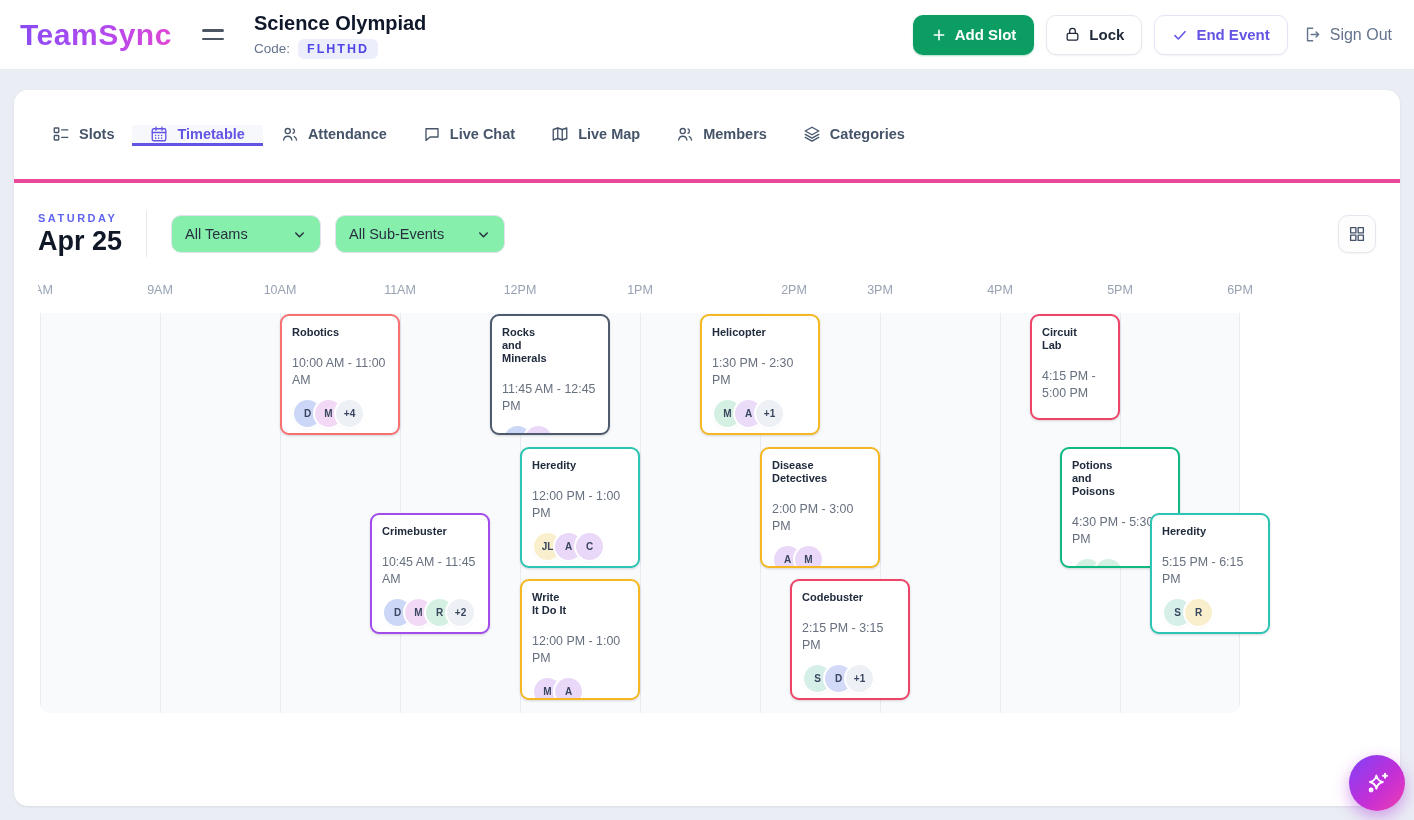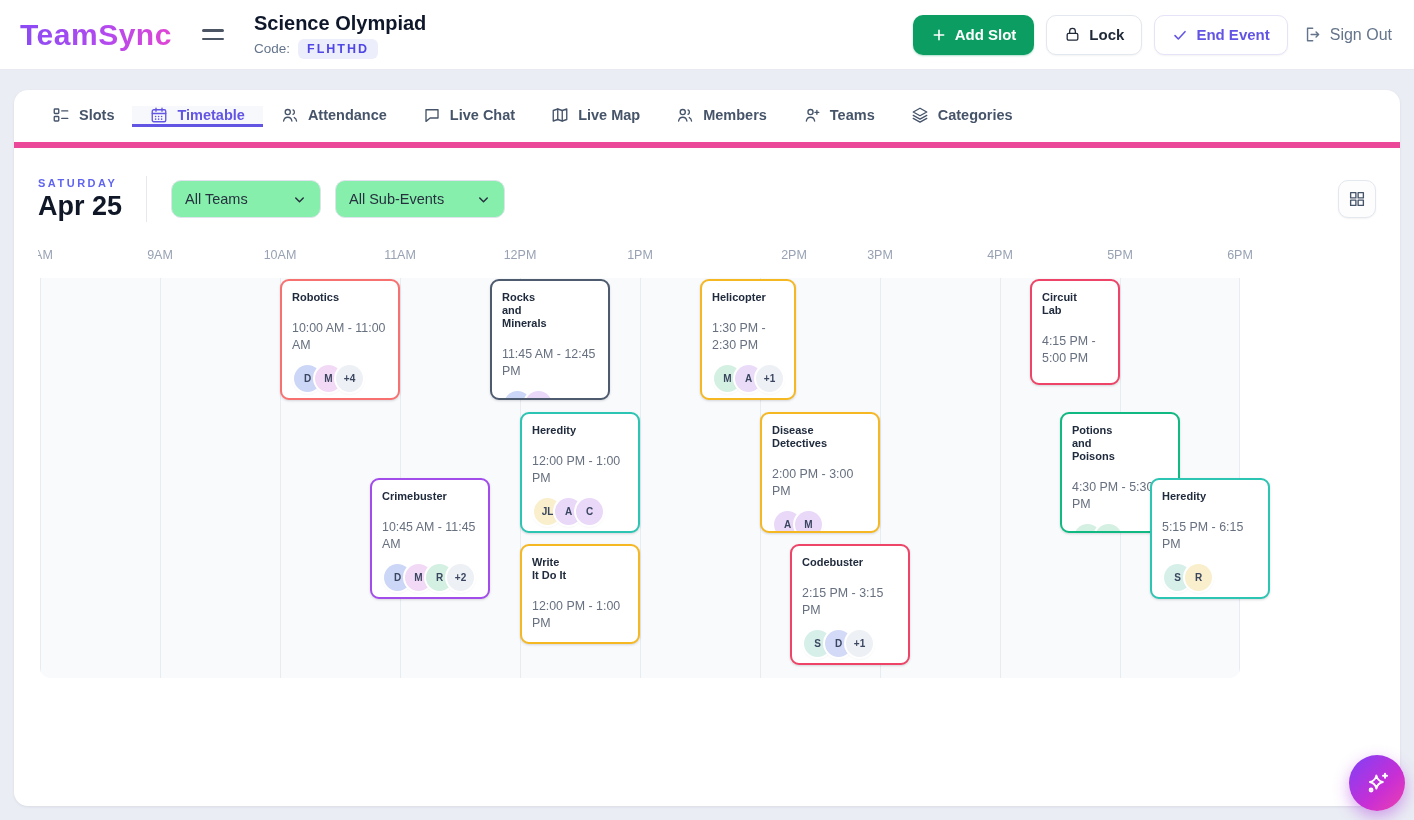--- a/index.html
+++ b/index.html
@@ -40,21 +40,21 @@
   .btn-endevent{ border-color:#e6e3f8; color:#6355e4; box-shadow:0 1px 2px rgba(16,24,40,.05); }
   .signout{ display:inline-flex; align-items:center; gap:9px; color:#64748b; font-size:16px; cursor:pointer; padding:0 2px; }
 
   
   .panel{
     position:absolute; left:14px; top:90px; width:1386px; height:716px;
     background:#fff; border-radius:14px; box-shadow:0 1px 3px rgba(16,24,40,.08);
   }
 
   
-  .tabs{ display:flex; align-items:center; height:58px; border-bottom:6px solid #ec4899; padding-left:20px; }
+  .tabs{ display:flex; align-items:flex-start; height:58px; border-bottom:4px solid #ec4899; padding-left:20px;margin-top:35px; }
   .tab{ display:flex; align-items:center; gap:9px; padding:0 18px; font-size:14.5px; font-weight:600;
     color:#46546a; background:transparent; border:none; border-bottom:3px solid transparent; cursor:pointer; }
   .tab svg{ flex:none; }
   .tab.active{ color:#6355e4; background:#f6f8fc; border-bottom-color:#6355e4; }
 
   
   .controls{ display:flex; align-items:center; margin:26px 24px 0; height:50px; }
   .date-block{ flex:none; }
   .weekday{ font-size:11px; font-weight:800; letter-spacing:2.5px; color:#6064ef; }
   .date{ font-size:27px; font-weight:800; color:#101828; margin-top:2px; }
@@ -185,28 +185,20 @@
         </svg>
       <span>Live Map</span>
     </button>
     <button class="tab">
       <svg class="icn" width="18" height="18" viewBox="0 0 24 24">
           <circle cx="9" cy="8" r="3.4"></circle>
           <path d="M3.5 20c.6-3.4 2.7-5 5.5-5s4.9 1.6 5.5 5"></path>
           <path d="M16 5.3a3.2 3.2 0 0 1 0 5.8M17.7 15.4c1.7.7 2.7 2.2 3 4.6"></path>
         </svg>
       <span>Members</span>
-    </button>
-    <button class="tab">
-      <svg class="icn" width="18" height="18" viewBox="0 0 24 24">
-          <circle cx="10" cy="8" r="3.4"></circle>
-          <path d="M4.5 20c.6-3.4 2.7-5 5.5-5s4.9 1.6 5.5 5"></path>
-          <path d="M18.5 6v5M16 8.5h5"></path>
-        </svg>
-      <span>Teams</span>
     </button>
     <button class="tab">
       <svg class="icn" width="18" height="18" viewBox="0 0 24 24">
           <path d="M12 3 3 8l9 5 9-5-9-5z"></path>
           <path d="M3 12.5l9 5 9-5"></path>
           <path d="M3 16.5l9 5 9-5"></path>
         </svg>
       <span>Categories</span>
     </button>
   </nav>
@@ -280,21 +272,21 @@
           <div class="event-title">Rocks
 and
 Minerals</div>
           <div class="event-time">11:45 AM - 12:45
 PM</div>
           <div class="avatars">
             <div class="avatar" style="background: rgb(204, 214, 246);"></div>
             <div class="avatar" style="background: rgb(233, 216, 248);"></div>
           </div>
         </div>
-        <div class="event-card" style="left: 662px; top: 1px; width: 96px; height: 121px; border-color: rgb(245, 184, 35);">
+        <div class="event-card" style="left: 662px; top: 1px; width: 120px; height: 121px; border-color: rgb(245, 184, 35);">
           <div class="event-title">Helicopter</div>
           <div class="event-time">1:30 PM - 2:30 PM</div>
           <div class="avatars">
             <div class="avatar" style="background: rgb(212, 240, 226);">M</div>
             <div class="avatar" style="background: rgb(234, 220, 249);">A</div>
             <div class="avatar" style="background: rgb(237, 240, 245);">+1</div>
           </div>
         </div>
         <div class="event-card" style="left: 992px; top: 1px; width: 90px; height: 106px; border-color: rgb(238, 68, 104);">
           <div class="event-title">Circuit
@@ -343,21 +335,21 @@
           </div>
         </div>
         <div class="event-card" style="left: 1112px; top: 200px; width: 120px; height: 121px; border-color: rgb(44, 196, 178);">
           <div class="event-title">Heredity</div>
           <div class="event-time">5:15 PM - 6:15 PM</div>
           <div class="avatars">
             <div class="avatar" style="background: rgb(214, 239, 233);">S</div>
             <div class="avatar" style="background: rgb(249, 239, 204);">R</div>
           </div>
         </div>
-        <div class="event-card" style="left: 482px; top: 266px; width: 120px; height: 100px; border-color: rgb(245, 184, 35);">
+        <div class="event-card" style="left: 482px; top: 266px; width: 120px; height: 121px; border-color: rgb(245, 184, 35);">
           <div class="event-title">Write
 It Do It</div>
           <div class="event-time">12:00 PM - 1:00
 PM</div>
           <div class="avatars">
             <div class="avatar" style="background: rgb(233, 216, 248);">M</div>
             <div class="avatar" style="background: rgb(233, 216, 248);">A</div>
           </div>
         </div>
         <div class="event-card" style="left: 752px; top: 266px; width: 120px; height: 121px; border-color: rgb(238, 68, 104);">

